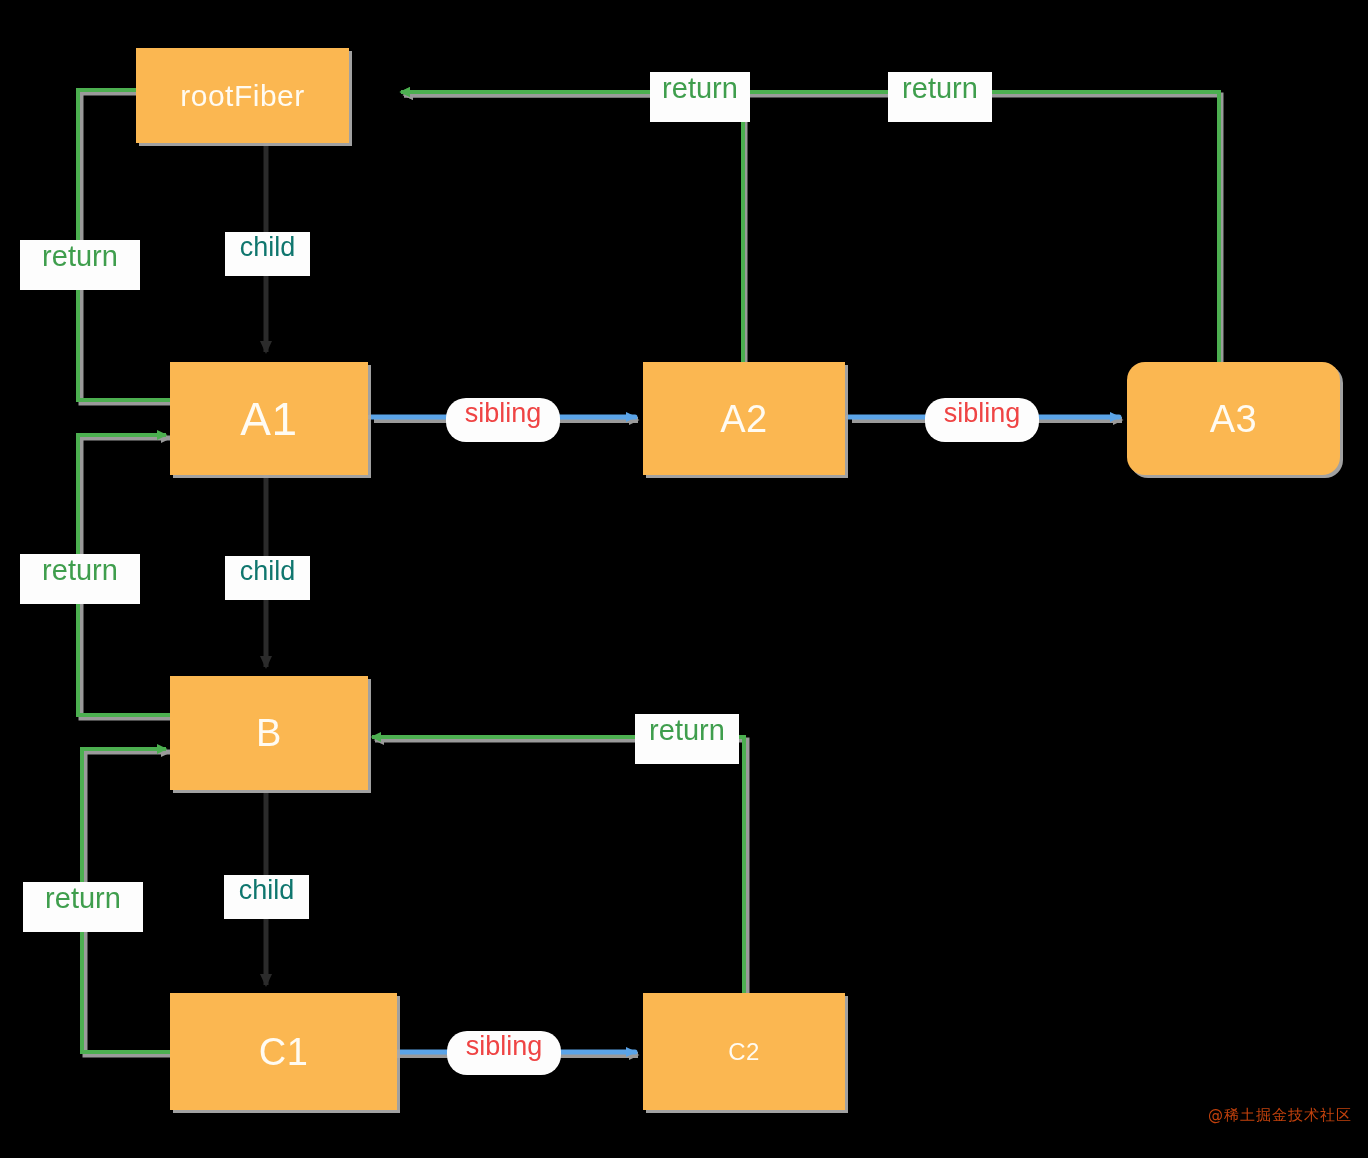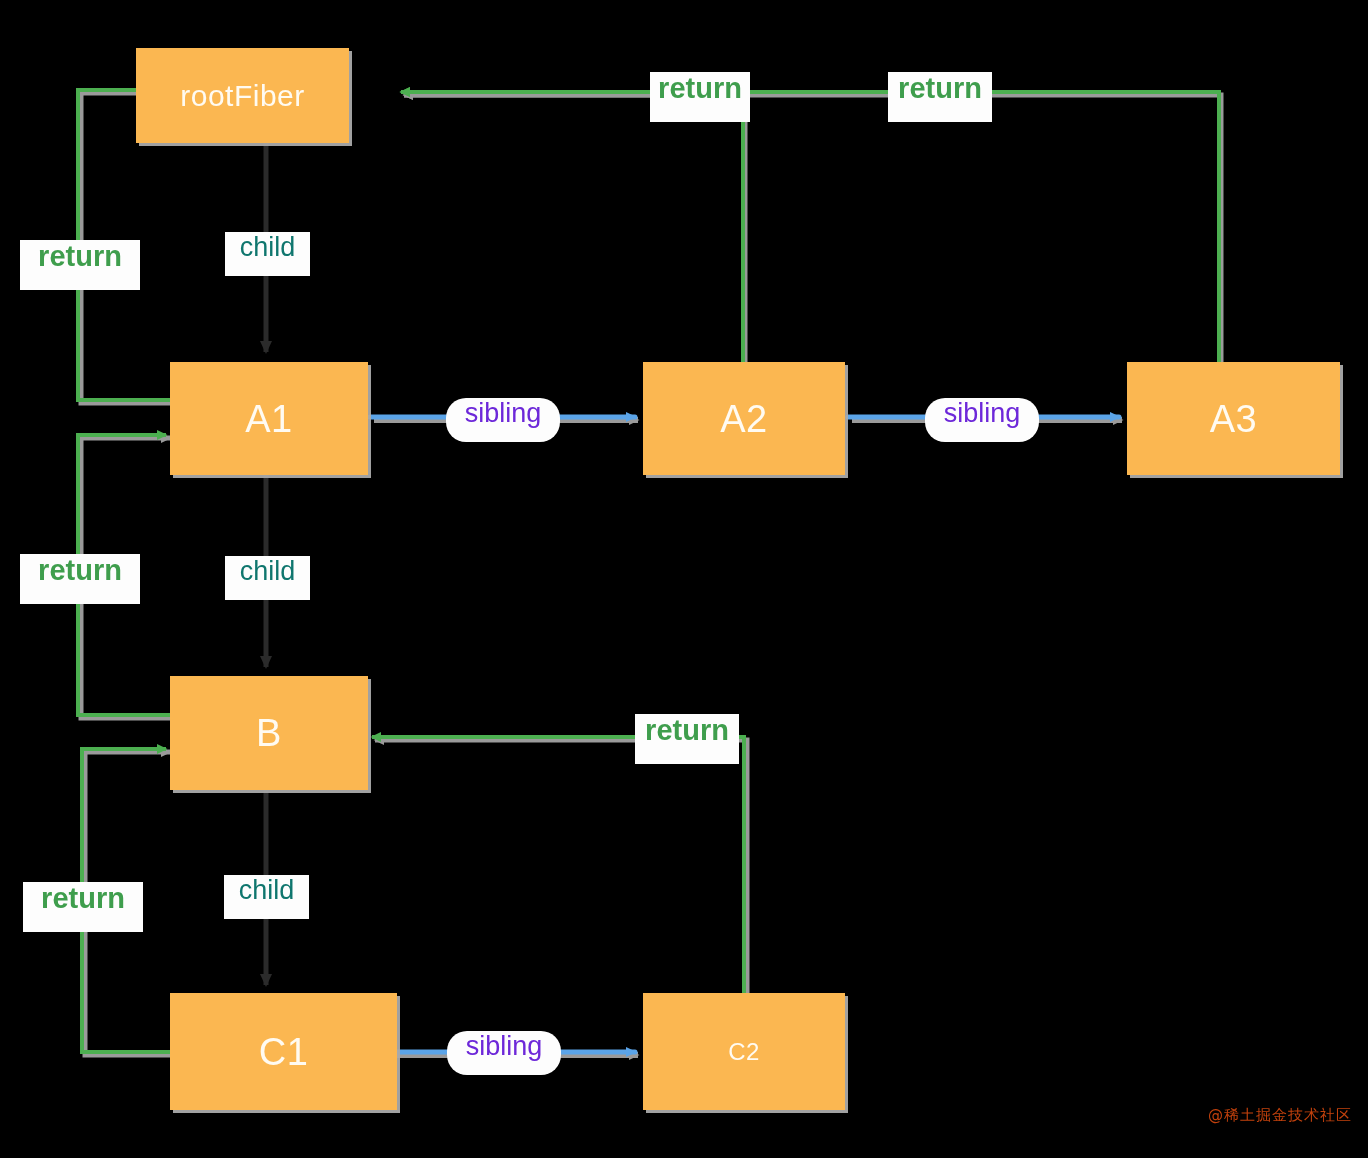--- a/index.html
+++ b/index.html
@@ -25,22 +25,22 @@
 
   .lbl{
     position:absolute;
     background:#FDFDFD;
     line-height:1.02;
     white-space:nowrap;
     padding:2px 3px;
     box-sizing:border-box;
     text-align:center;
   }
-  .lbl-green{color:#3F9E4D;font-weight:bold;}
-  .lbl-blue{color:#6d28d9;border-radius:20px;}
+  .lbl-green{color:#3F9E4D;}
+  .lbl-blue{color:#ef4444;border-radius:20px;}
   .lbl-dark{color:#0f766e;}
 
   .wm{
     position:absolute;
     color:#c2410c;
     font-size:15px;
     letter-spacing:1px;
     white-space:nowrap;
     font-family:"DejaVu Sans",sans-serif;
     margin-left:28px;
@@ -111,27 +111,27 @@
     <g stroke="#2B2B2B" stroke-width="5" fill="none">
       <path d="M266,140 L266,352" marker-end="url(#arrow-dark)"></path>
       <path d="M266,472 L266,667" marker-end="url(#arrow-dark)"></path>
       <path d="M266,788 L266,985" marker-end="url(#arrow-dark)"></path>
     </g>
   </svg>
 
   <div class="node" style="left:136px;top:48px;width:213px;height:95px;font-size:30px;">
     <span>rootFiber</span>
   </div>
-  <div class="node" style="left:170px;top:362px;width:198px;height:113px;font-size:38px;">
+  <div class="node" style="left:170px;top:362px;width:198px;height:113px;font-size:46px;">
     <span>A1</span>
   </div>
   <div class="node" style="left:643px;top:362px;width:202px;height:113px;font-size:38px;">
     <span>A2</span>
   </div>
-  <div class="node" style="left:1127px;top:362px;width:213px;height:113px;font-size:38px;">
+  <div class="node" style="left:1127px;top:362px;width:213px;height:113px;font-size:38px;border-radius:18px;">
     <span>A3</span>
   </div>
   <div class="node" style="left:170px;top:676px;width:198px;height:114px;font-size:38px;">
     <span>B</span>
   </div>
   <div class="node" style="left:170px;top:993px;width:227px;height:117px;font-size:38px;">
     <span>C1</span>
   </div>
   <div class="node" style="left:643px;top:993px;width:202px;height:117px;font-size:24px;">
     <span>C2</span>

